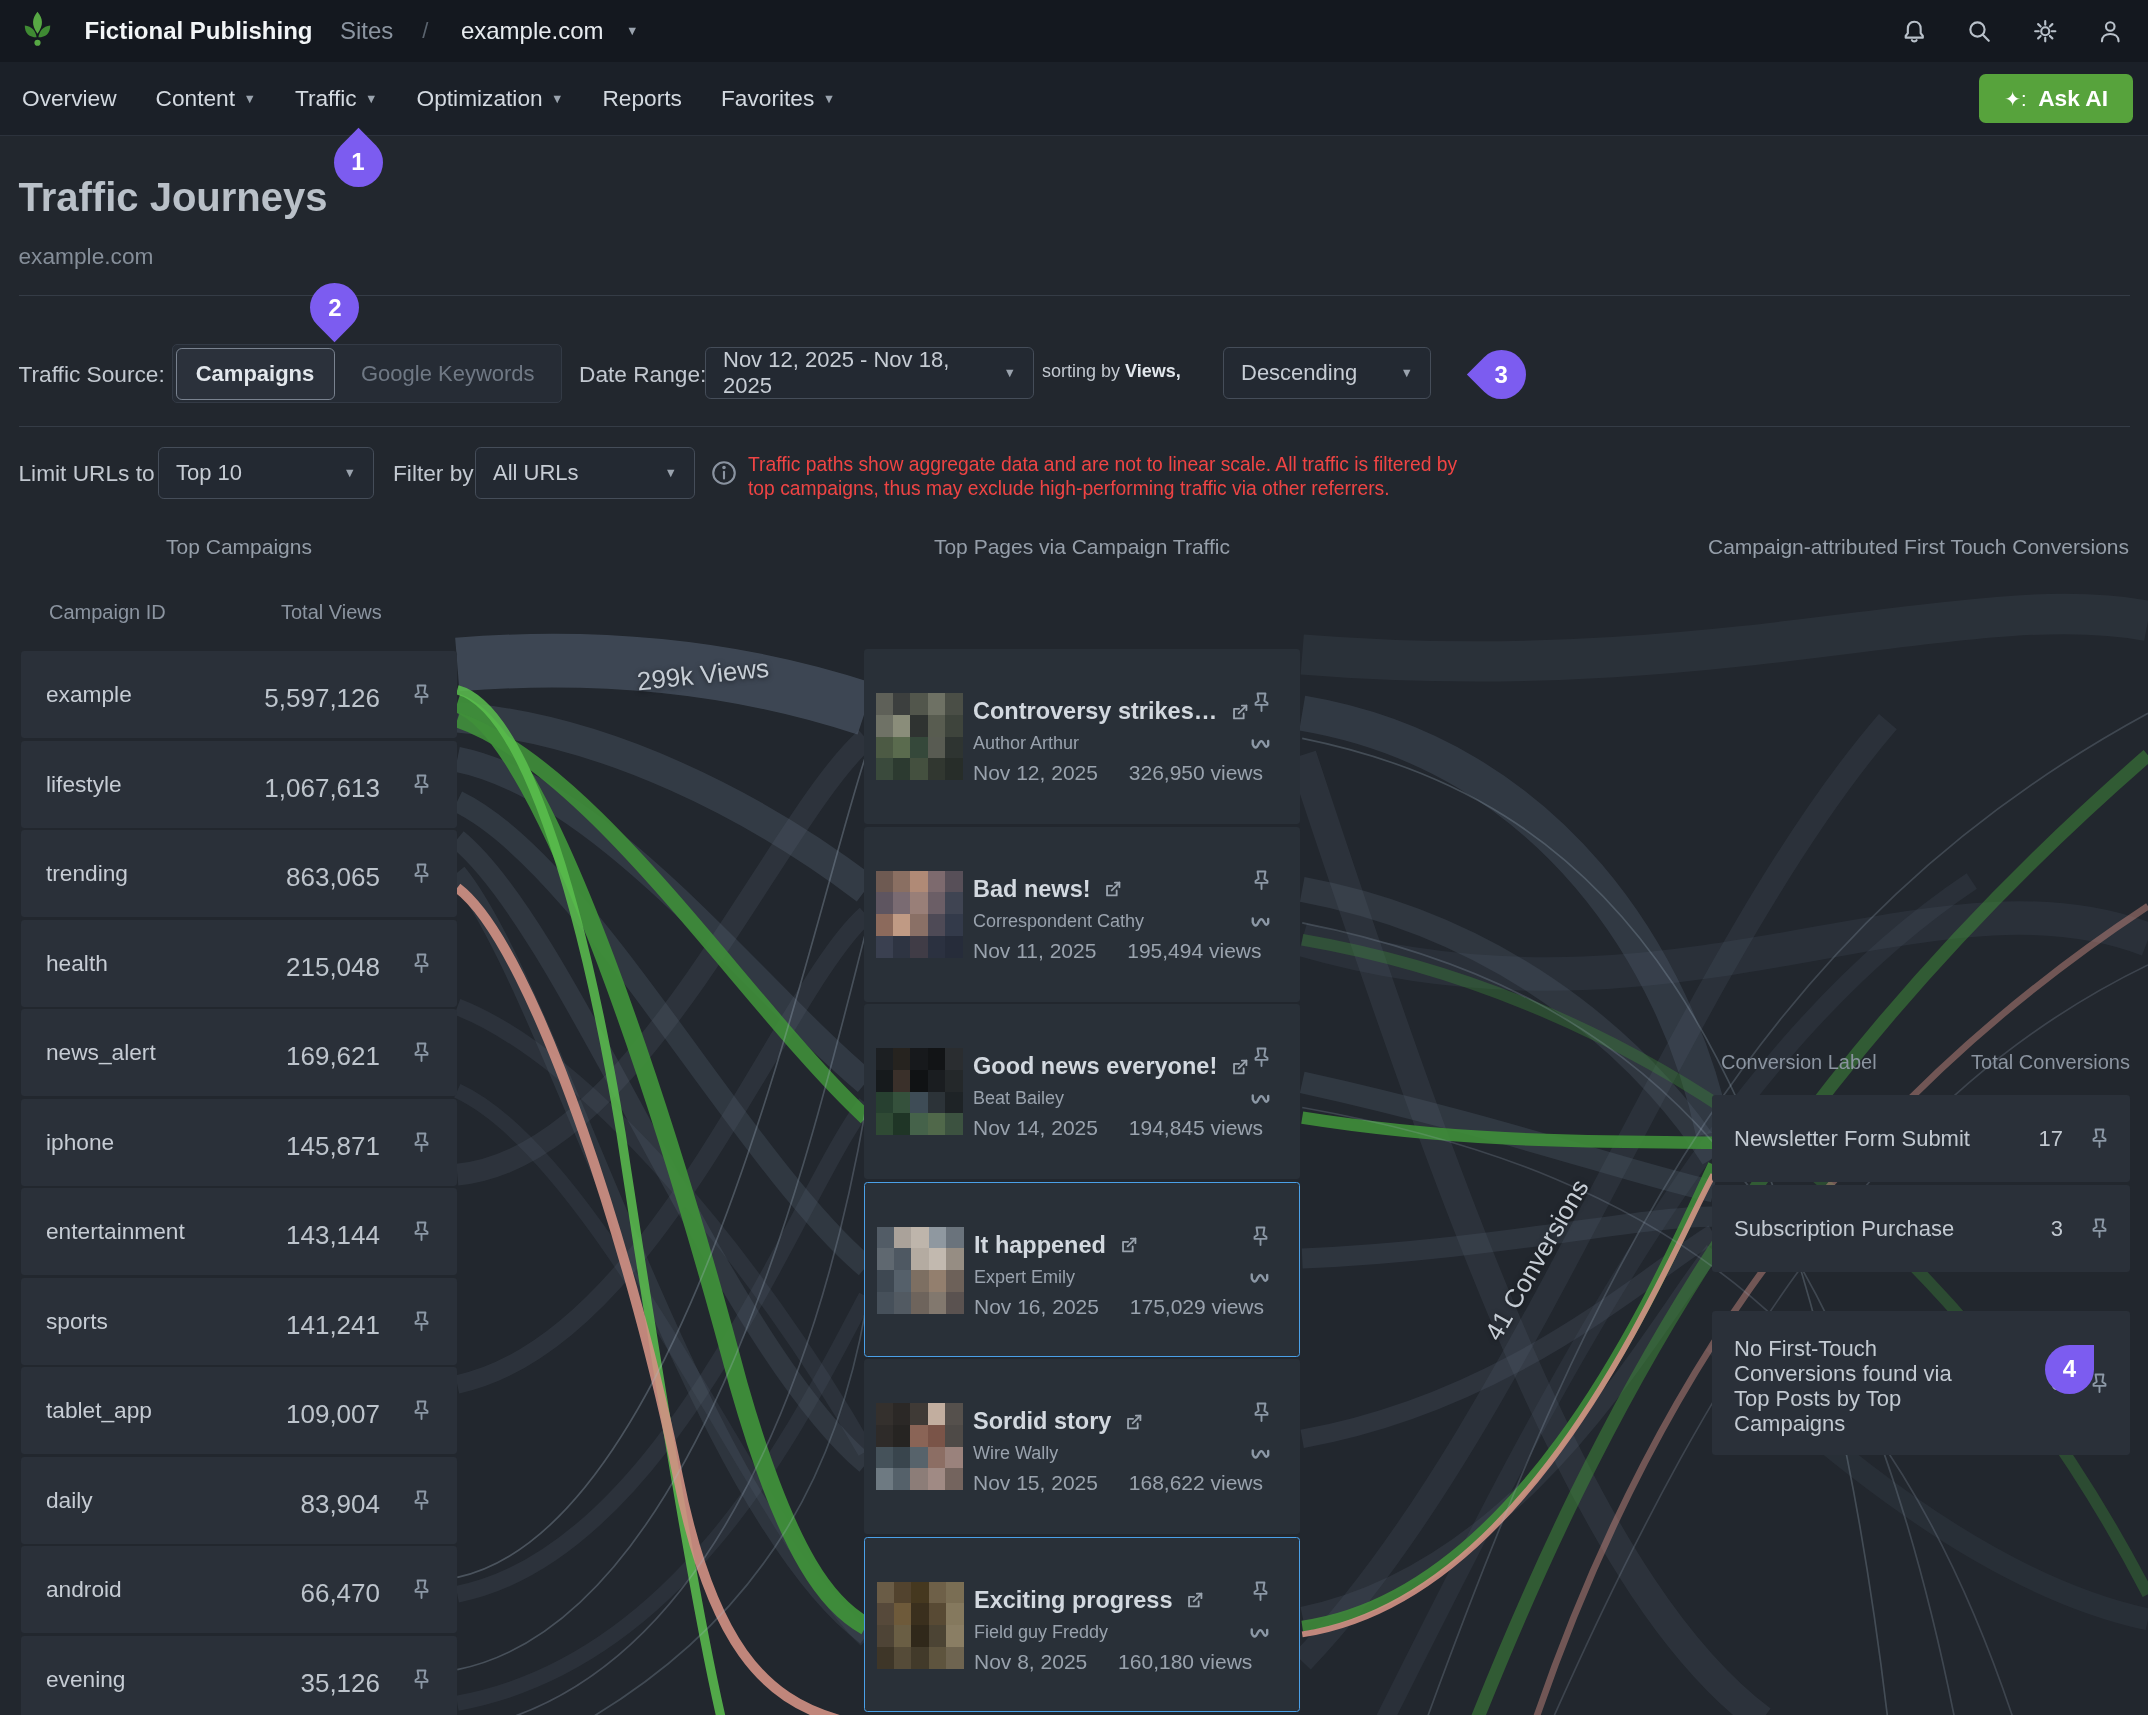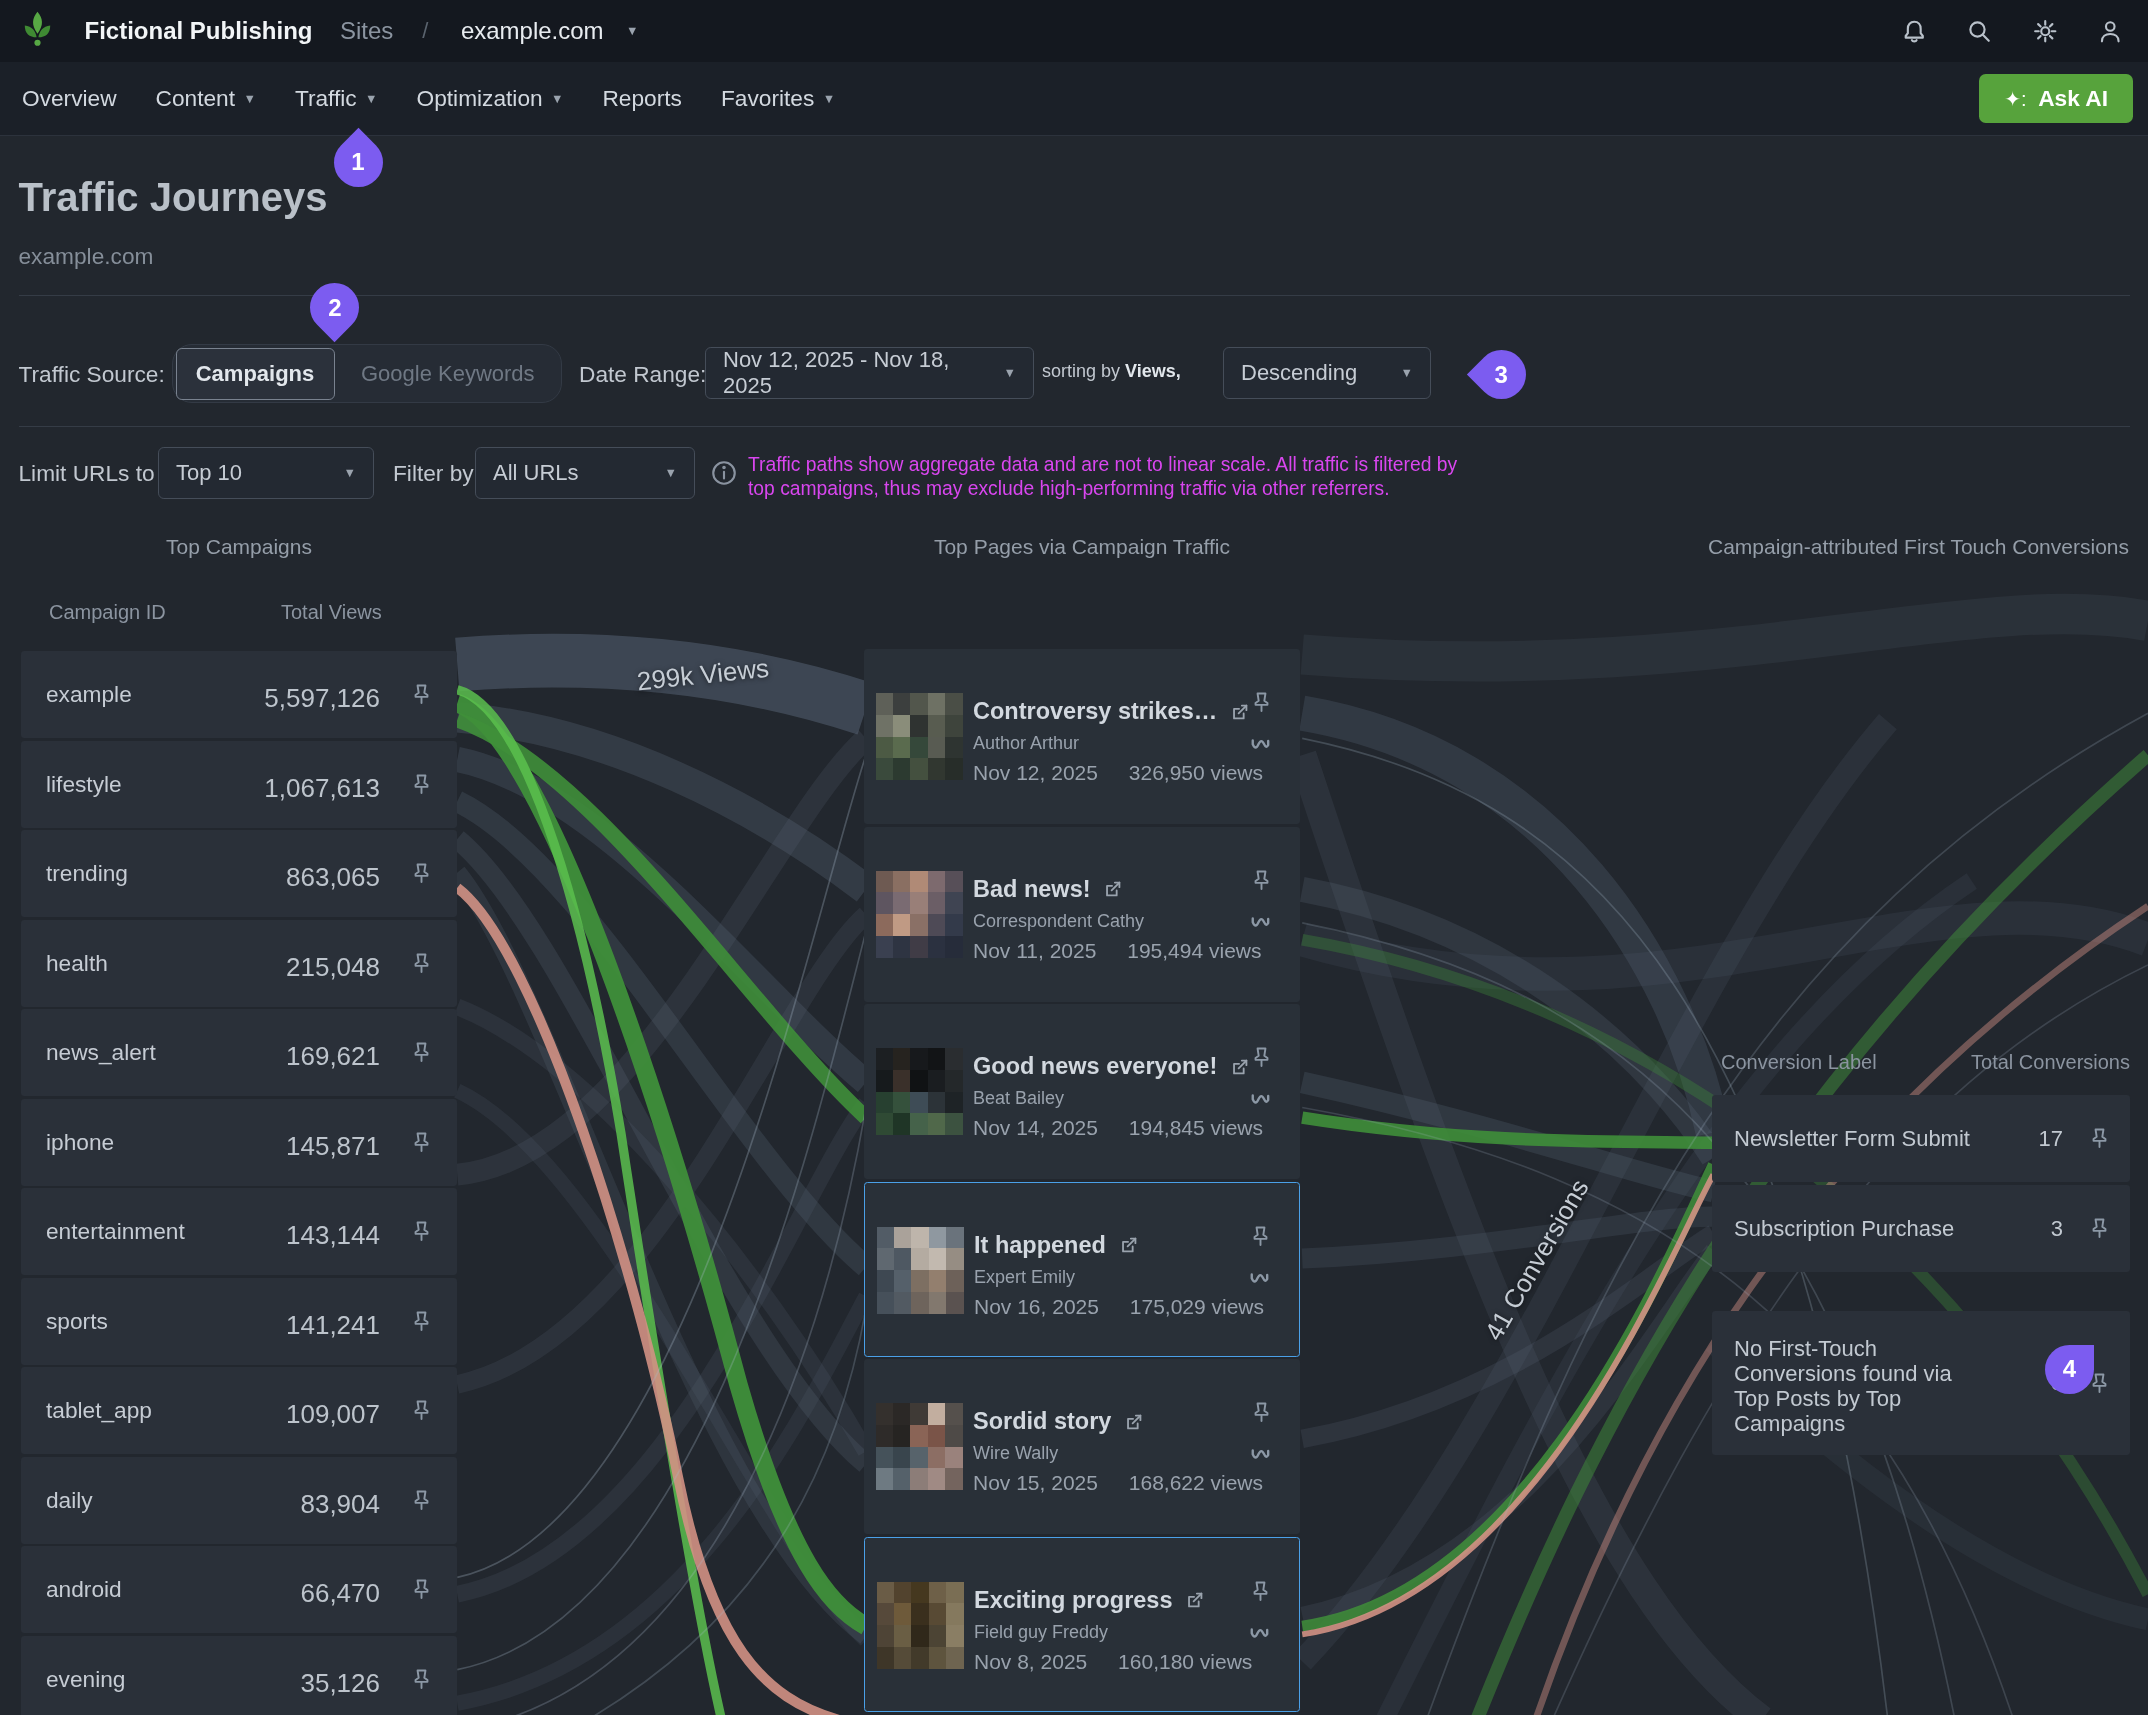--- a/index.html
+++ b/index.html
@@ -32,30 +32,30 @@
   
   #page-title { left:18.5px; top:175px; font-size:40px; font-weight:700; color:#b9c0c8; }
   #page-subtitle { left:18.5px; top:243px; font-size:22.7px; color:#858e99; }
   .divider { height:0.8px; background:#353c46; left:18.5px; width:2111px; }
   .flabel { font-size:22.7px; color:#c2c8d0; }
   .fbox { position:absolute; border:0.8px solid #454d59; border-radius:5.9px; background:#232932;
     display:flex; align-items:center; justify-content:space-between; padding:0 17px;
     font-size:22px; color:#c6ccd4; cursor:pointer; }
 
   #seg-control { left:172px; top:344px; width:390px; height:59px; background:#262c35;
-    border:0.8px solid #333a45; border-radius:20px; display:flex; align-items:center; position:absolute; }
+    border:0.8px solid #333a45; border-radius:5px; display:flex; align-items:center; position:absolute; }
   #seg-campaigns { width:159px; height:52px; margin-left:2.5px; background:#2b313b;
     border:0.8px solid #79828f; border-radius:5.9px; display:flex; align-items:center;
     justify-content:center; font-size:22px; font-weight:700; color:#e2e7ec; cursor:pointer; }
   #seg-keywords { flex:1; text-align:center; font-size:22px; color:#6f7884; cursor:pointer; }
 
   .sort-text { font-size:18px; color:#c2c8d0; }
   .sort-text b { color:#e2e7ec; }
 
-  .info-text { font-size:19.3px; line-height:24px; color:#d946ef; }
+  .info-text { font-size:19.3px; line-height:24px; color:#ef4444; }
 
   .col-header { font-size:21px; color:#959ea9; }
   .tbl-header { font-size:20px; color:#8b94a0; }
 
   
   .crow { position:relative; width:436px; height:87px; background:#2a3039; border-radius:3.4px;
     margin-bottom:2.5px; }
   .crow .cid { position:absolute; left:25px; top:0; line-height:87px; font-size:22.7px; color:#c6ccd4; }
   .crow .cviews { position:absolute; right:77px; top:4px; line-height:87px; font-size:26px; color:#bdc4cc; }
   .pin { position:absolute; width:27px; height:27px; color:#8c98a6; cursor:pointer; }

